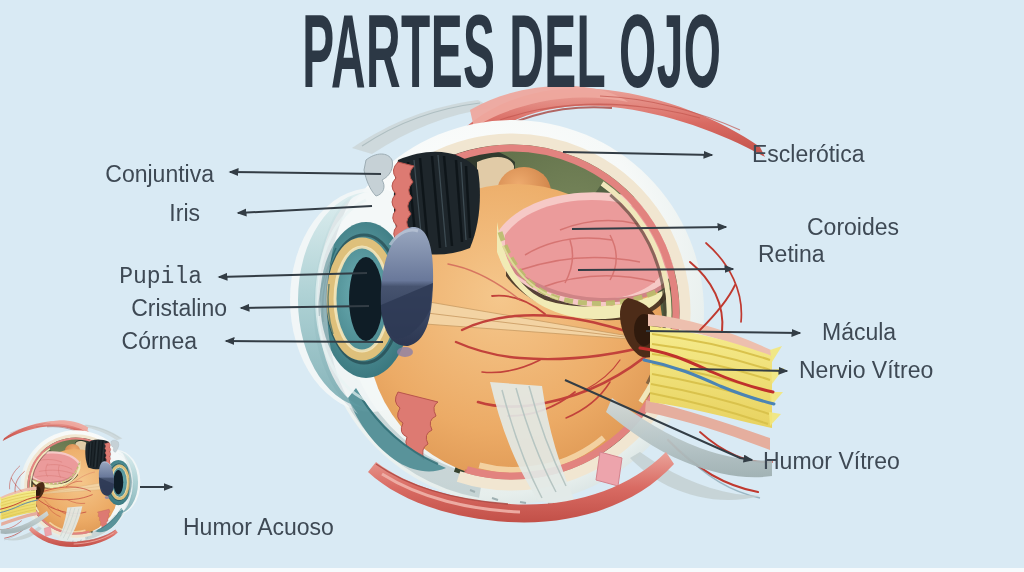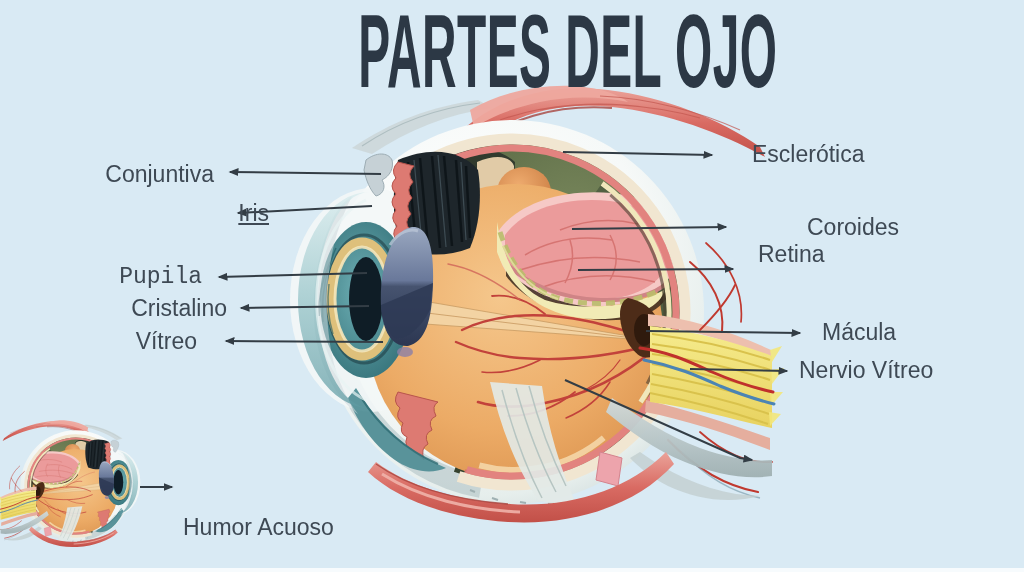--- a/index.html
+++ b/index.html
@@ -3,21 +3,21 @@
 <meta charset="utf-8">
 <style>
   html,body{margin:0;padding:0;}
   .stage{
     position:relative;width:1024px;height:572px;overflow:hidden;
     background:#d9eaf4;font-family:"Liberation Sans",sans-serif;
   }
   .art{position:absolute;inset:0;}
   .title{
     position:absolute;top:4px;left:0;width:1024px;height:96px;
-    display:flex;align-items:flex-start;justify-content:flex-end;margin:0;
+    display:flex;align-items:flex-start;justify-content:center;margin:0;
   }
   .title span{
     display:inline-block;font-size:104px;line-height:0.92;font-weight:bold;
     color:#2c3845;white-space:nowrap;transform:scaleX(0.46);transform-origin:center top;
     letter-spacing:1px;
   }
   .lbl{
     position:absolute;font-size:23px;line-height:26px;color:#3e4954;
     white-space:nowrap;
   }
@@ -261,26 +261,27 @@
       <path d="M565,380 L740,458 L752,460" marker-end="url(#ah)"></path>
       <path d="M140,487 L172,487" marker-end="url(#ah)"></path>
     </g>
   </svg>
 
   <h1 class="title">
     <span>PARTES DEL OJO</span>
   </h1>
 
   <div class="lbl" style="right:810px;top:161px;">Conjuntiva</div>
-  <div class="lbl" style="right:755px;top:200px;text-decoration:underline;">Iris</div>
+  <div class="lbl" style="right:824px;top:200px;">Iris</div>
   <div class="lbl" style="right:822px;top:264px;font-family:Liberation Mono, monospace;">Pupila</div>
   <div class="lbl" style="right:797px;top:295px;margin-left:20px;">Cristalino</div>
-  <div class="lbl" style="right:827px;top:328px;">Vítreo</div>
+  <div class="lbl" style="right:827px;top:328px;">Córnea</div>
 
   <div class="lbl" style="left:752px;top:141px;">Esclerótica</div>
   <div class="lbl" style="left:807px;top:214px;">Coroides</div>
   <div class="lbl" style="left:758px;top:241px;">Retina</div>
   <div class="lbl" style="left:822px;top:319px;">Mácula</div>
   <div class="lbl" style="left:799px;top:357px;">Nervio Vítreo</div>
+  <div class="lbl" style="left:763px;top:448px;">Humor Vítreo</div>
   <div class="lbl" style="left:183px;top:475px;margin-top:39px;">Humor Acuoso</div>
 
   <div class="bottom-strip"></div>
 </div>
 
 </body></html>

